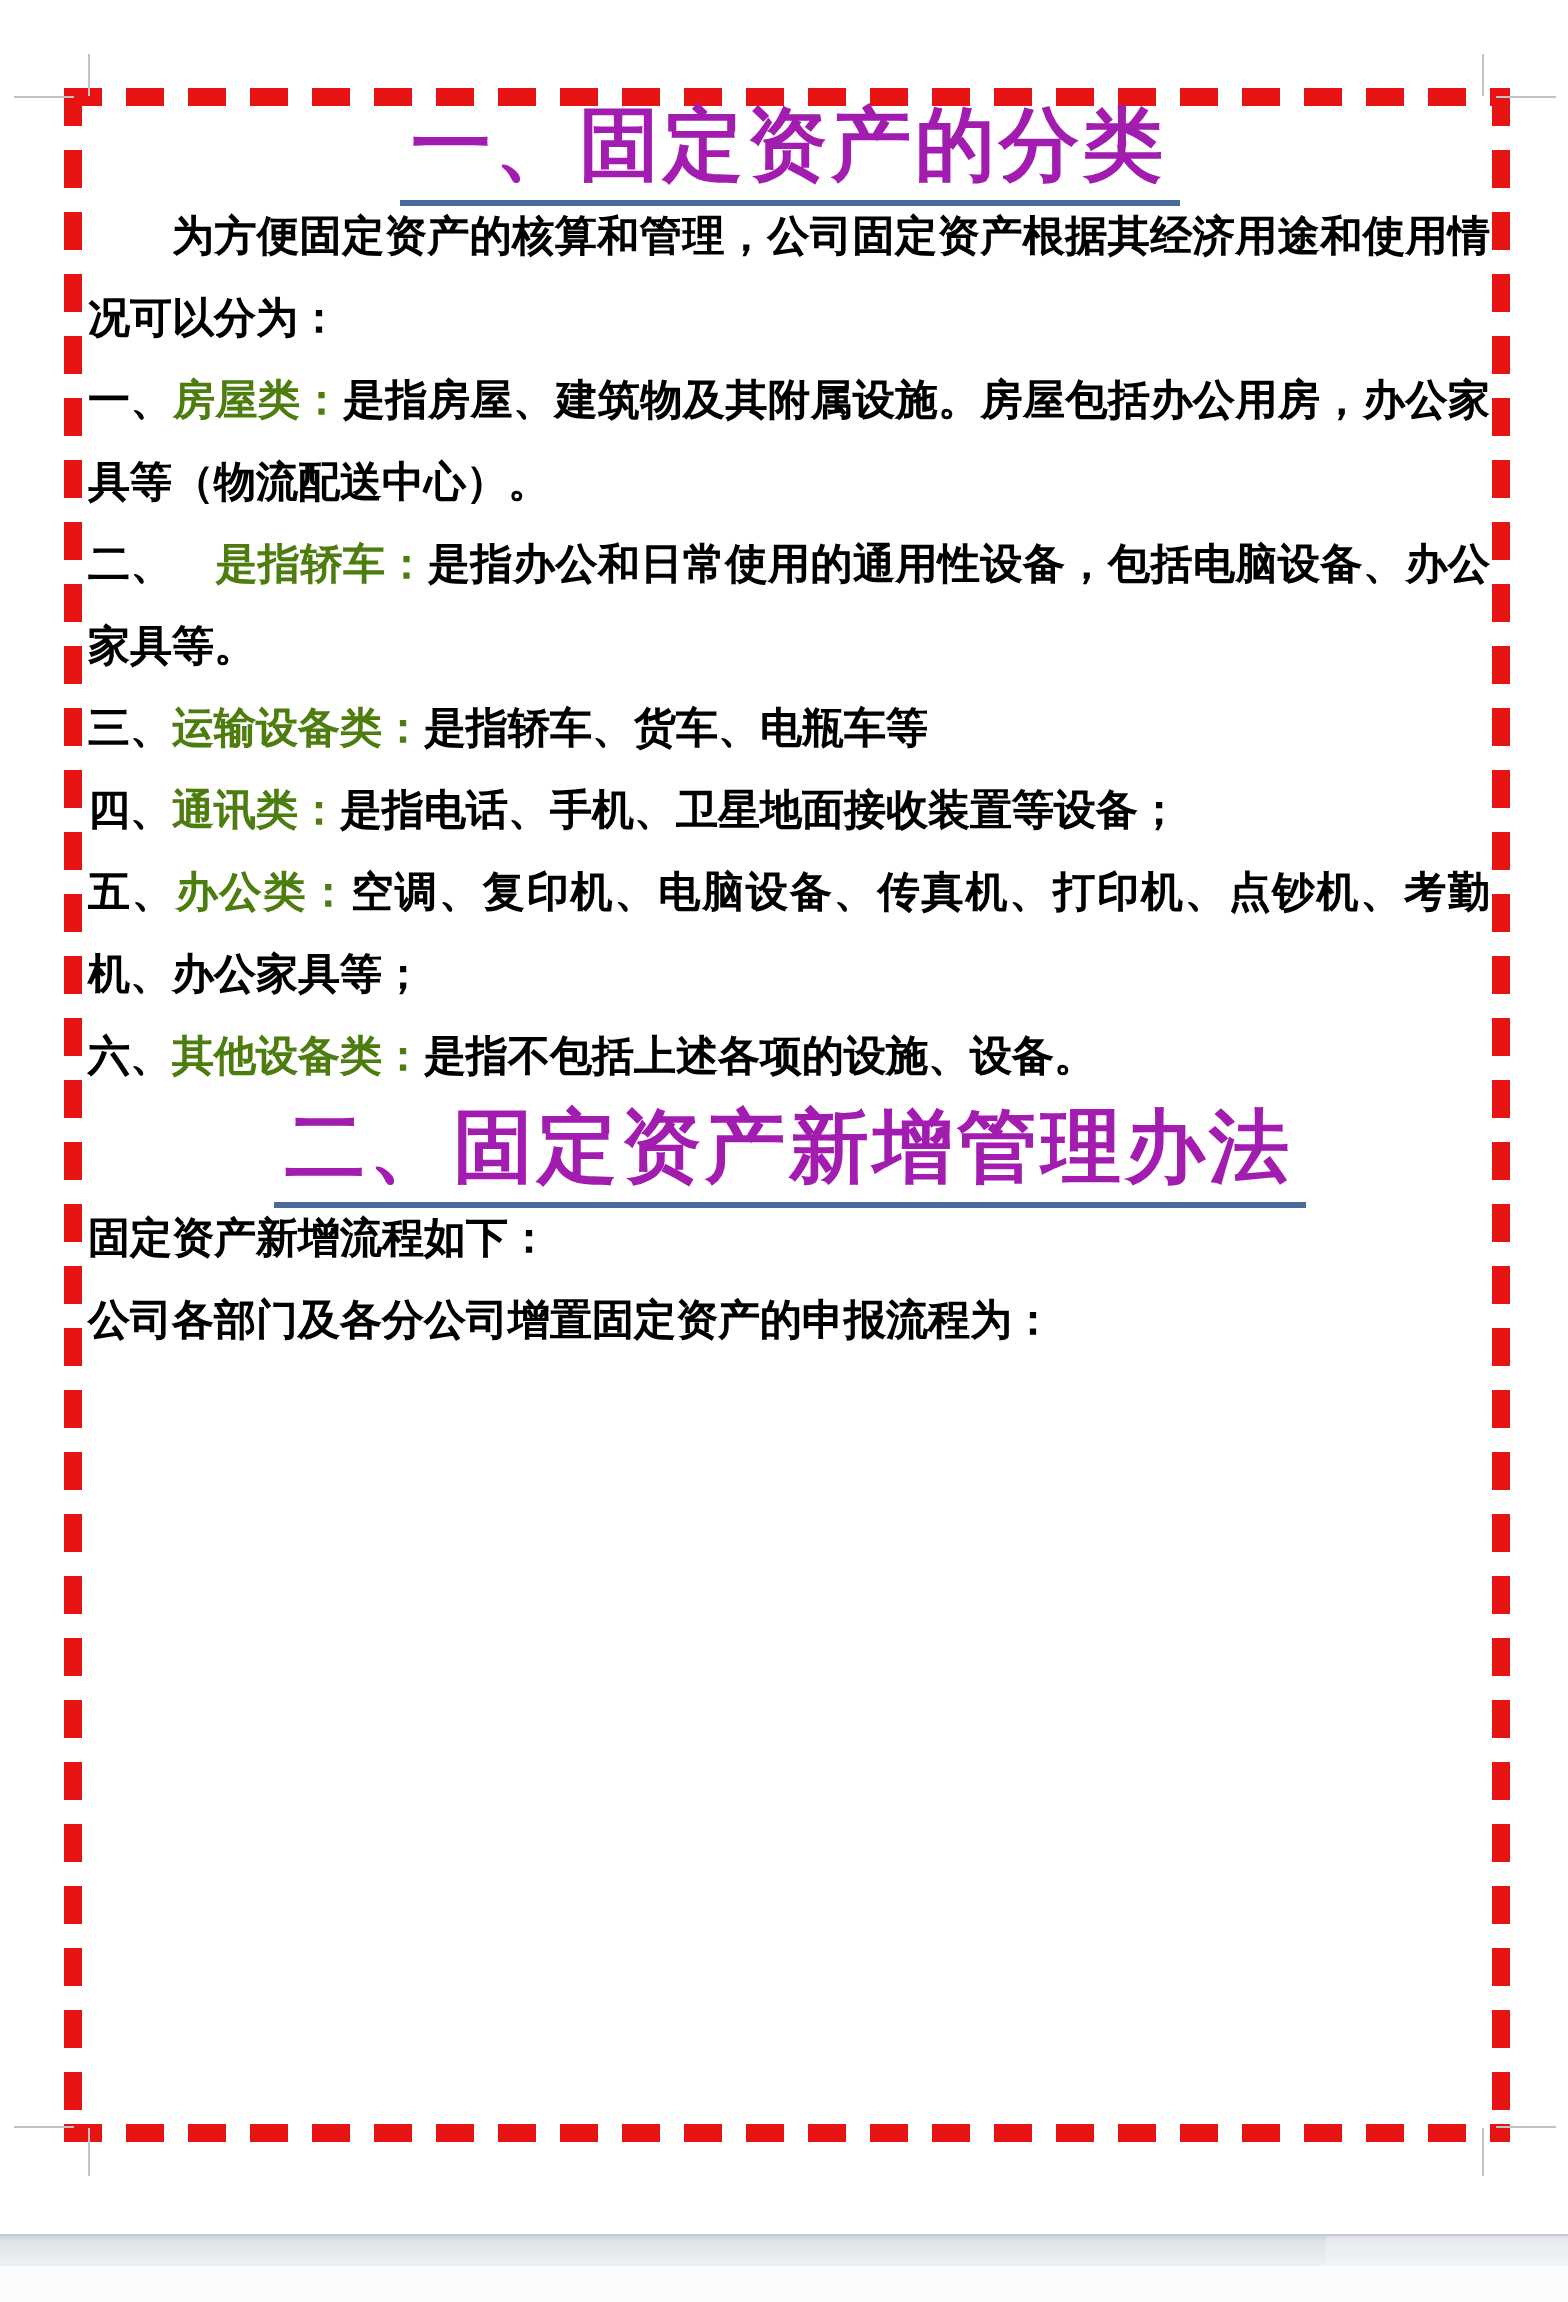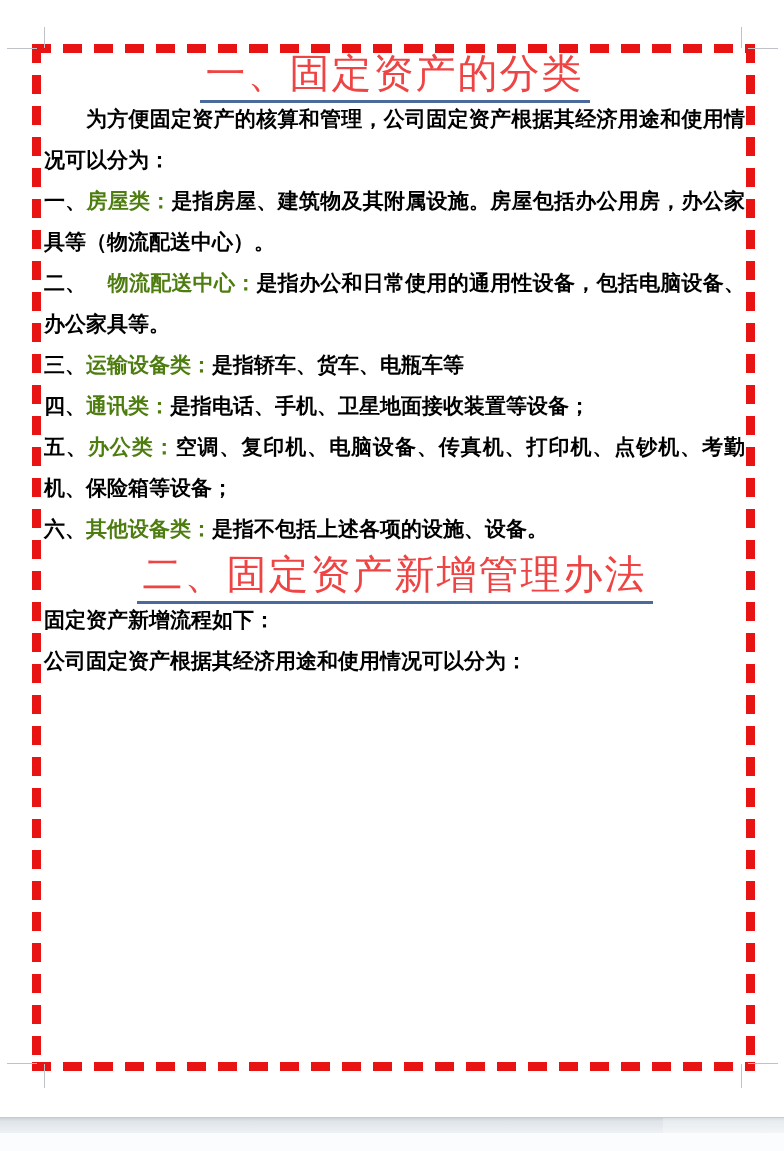--- a/index.html
+++ b/index.html
@@ -33,21 +33,21 @@
   .m-bl-v { left: 44px;  top: 1064px; width: 1px;  height: 24px; }
   .m-bl-h { left: 7px;   top: 1063px; width: 30px; height: 1px; }
   .m-br-v { left: 741px; top: 1064px; width: 1px;  height: 24px; }
   .m-br-h { left: 748px; top: 1063px; width: 30px; height: 1px; }
 
   
   .content { position: absolute; left: 44px; top: 48px; width: 701px; font-weight: bold; }
   h1.doc-title {
     margin: 0; text-align: center;
     font-size: 40px; line-height: 50px; letter-spacing: 2px;
-    font-weight: normal; color: #ef4444;
+    font-weight: bold; color: #a21caf;
   }
   .t1 { margin-top: 22px; margin-bottom: 60px; }
   .t2 { margin-top: 57px; margin-bottom: 67px; }
   .underlined { border-bottom: 3px solid #4a6a9d; padding: 0 6px 5px 6px; }
 
   .body-text { font-size: 21px; line-height: 41px; text-align: justify; }
   .body-text p { margin: 0; }
   .indent { text-indent: 2em; }
   .red { color: #4d7c0f; }
 
@@ -83,36 +83,36 @@
 
   <div class="content">
 
     <h1 class="doc-title t1"><span class="underlined">一、固定资产的分类</span></h1>
 
     <div class="body-text">
       <p class="indent">为方便固定资产的核算和管理，公司固定资产根据其经济用途和使用情况可以分为：</p>
 
       <p><span>一、</span><span class="red">房屋类：</span><span>是指房屋、建筑物及其附属设施。房屋包括办公用房，办公家具等（物流配送中心）。</span></p>
 
-      <p><span>二、　</span><span class="red">物流配送中心：</span><span>是指办公和日常使用的通用性设备，包括电脑设备、办公家具等。</span></p>
+      <p><span>二、　</span><span class="red">是指轿车：</span><span>是指办公和日常使用的通用性设备，包括电脑设备、办公家具等。</span></p>
 
       <p><span>三、</span><span class="red">运输设备类：</span><span>是指轿车、货车、电瓶车等</span></p>
 
       <p><span>四、</span><span class="red">通讯类：</span><span>是指电话、手机、卫星地面接收装置等设备；</span></p>
 
-      <p><span>五、</span><span class="red">办公类：</span><span>空调、复印机、电脑设备、传真机、打印机、点钞机、考勤机、保险箱等设备；</span></p>
+      <p><span>五、</span><span class="red">办公类：</span><span>空调、复印机、电脑设备、传真机、打印机、点钞机、考勤机、办公家具等；</span></p>
 
       <p><span>六、</span><span class="red">其他设备类：</span><span>是指不包括上述各项的设施、设备。</span></p>
     </div>
 
     <h1 class="doc-title t2"><span class="underlined">二、固定资产新增管理办法</span></h1>
 
     <div class="body-text">
       <p>固定资产新增流程如下：</p>
-      <p>公司固定资产根据其经济用途和使用情况可以分为：</p>
+      <p>公司各部门及各分公司增置固定资产的申报流程为：</p>
     </div>
 
   </div>
 
   <div class="page-gap">
       <div class="lighter"></div>
     </div>
   <div class="below-gap"></div>
 
 </div>

